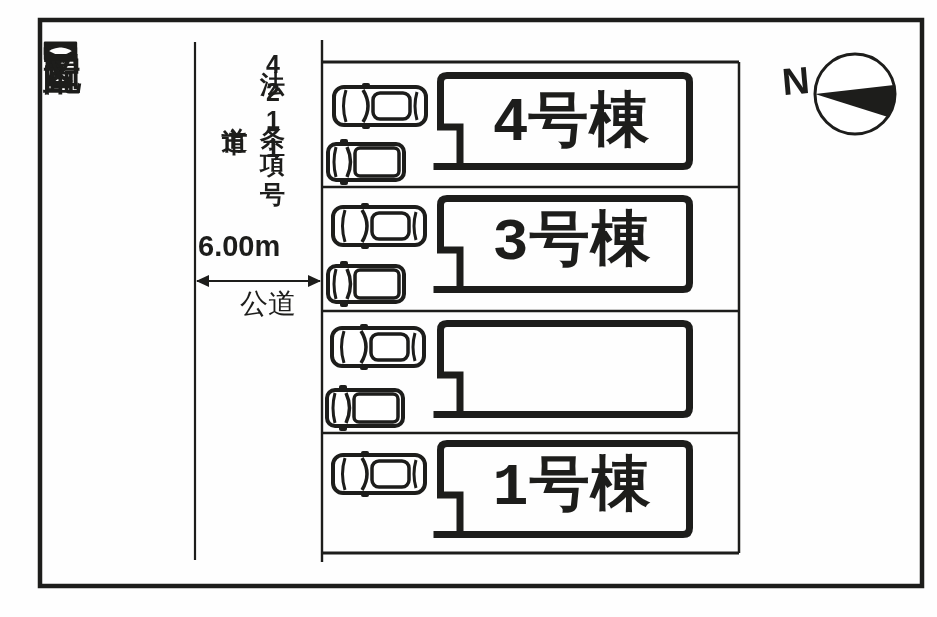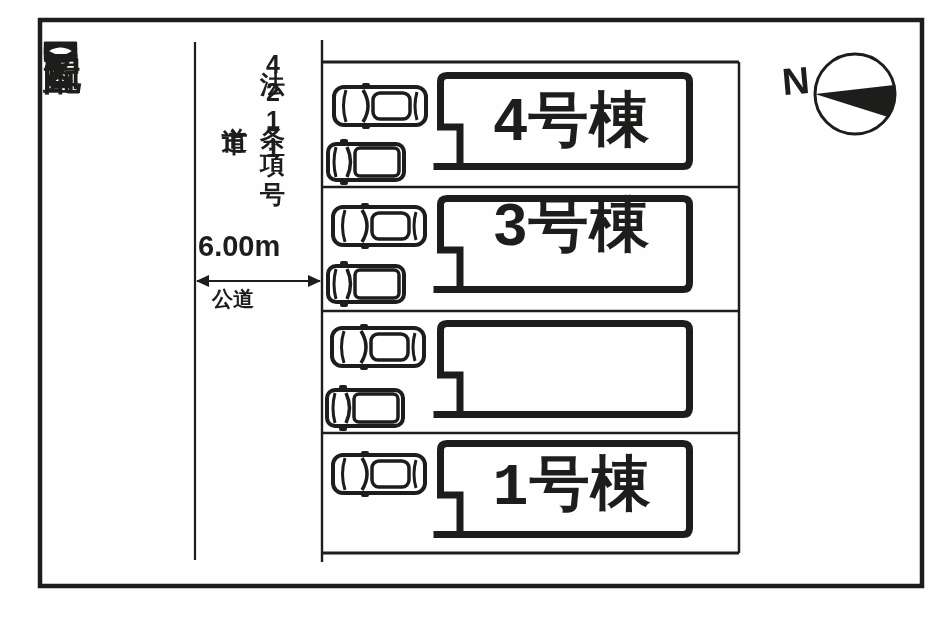--- a/index.html
+++ b/index.html
@@ -10,28 +10,28 @@
   .linework{position:absolute;left:0;top:0;}
   .txt{position:absolute;white-space:nowrap;}
   .vert{writing-mode:vertical-rl;text-orientation:upright;}
   .title{
     left:36px;top:30px;font-size:38px;font-weight:bold;letter-spacing:-2px;
     writing-mode:vertical-rl;text-orientation:mixed;
   }
   .reg{left:257px;top:50px;font-size:25px;font-weight:600;letter-spacing:0;}
   .rtype{left:218px;top:107px;font-size:26px;font-weight:600;}
   .rwidth{left:198px;top:230px;width:108px;text-align:left;font-size:29px;font-weight:600;}
-  .rclass{left:212px;top:285px;width:84px;text-align:left;font-size:21px;font-weight:700;}
+  .rclass{left:212px;top:285px;width:84px;text-align:right;font-size:28px;font-weight:400;}
   .north{left:782px;top:60px;font-size:38px;font-weight:bold;transform:rotate(-5deg);}
   .plot-label{
     position:absolute;left:437px;width:256px;height:118px;line-height:96px;
     text-align:center;padding-left:14px;box-sizing:border-box;
     font-size:60px;font-weight:600;letter-spacing:1px;
   }
-  .pl4{top:72px;} .pl3{top:177px;} .pl2{top:320px;} .pl1{top:440px;font-family:Liberation Mono, monospace;}
+  .pl4{top:72px;} .pl3{top:195px;font-family:Liberation Mono, monospace;} .pl2{top:320px;} .pl1{top:440px;font-family:Liberation Mono, monospace;}
   .car{position:absolute;}
 </style>
 </head>
 <body>
 
 <div class="canvas">
 
   <svg width="0" height="0" style="position:absolute" aria-hidden="true">
     <defs>
       <g id="sedan" stroke="#1d1d1b" fill="none">

